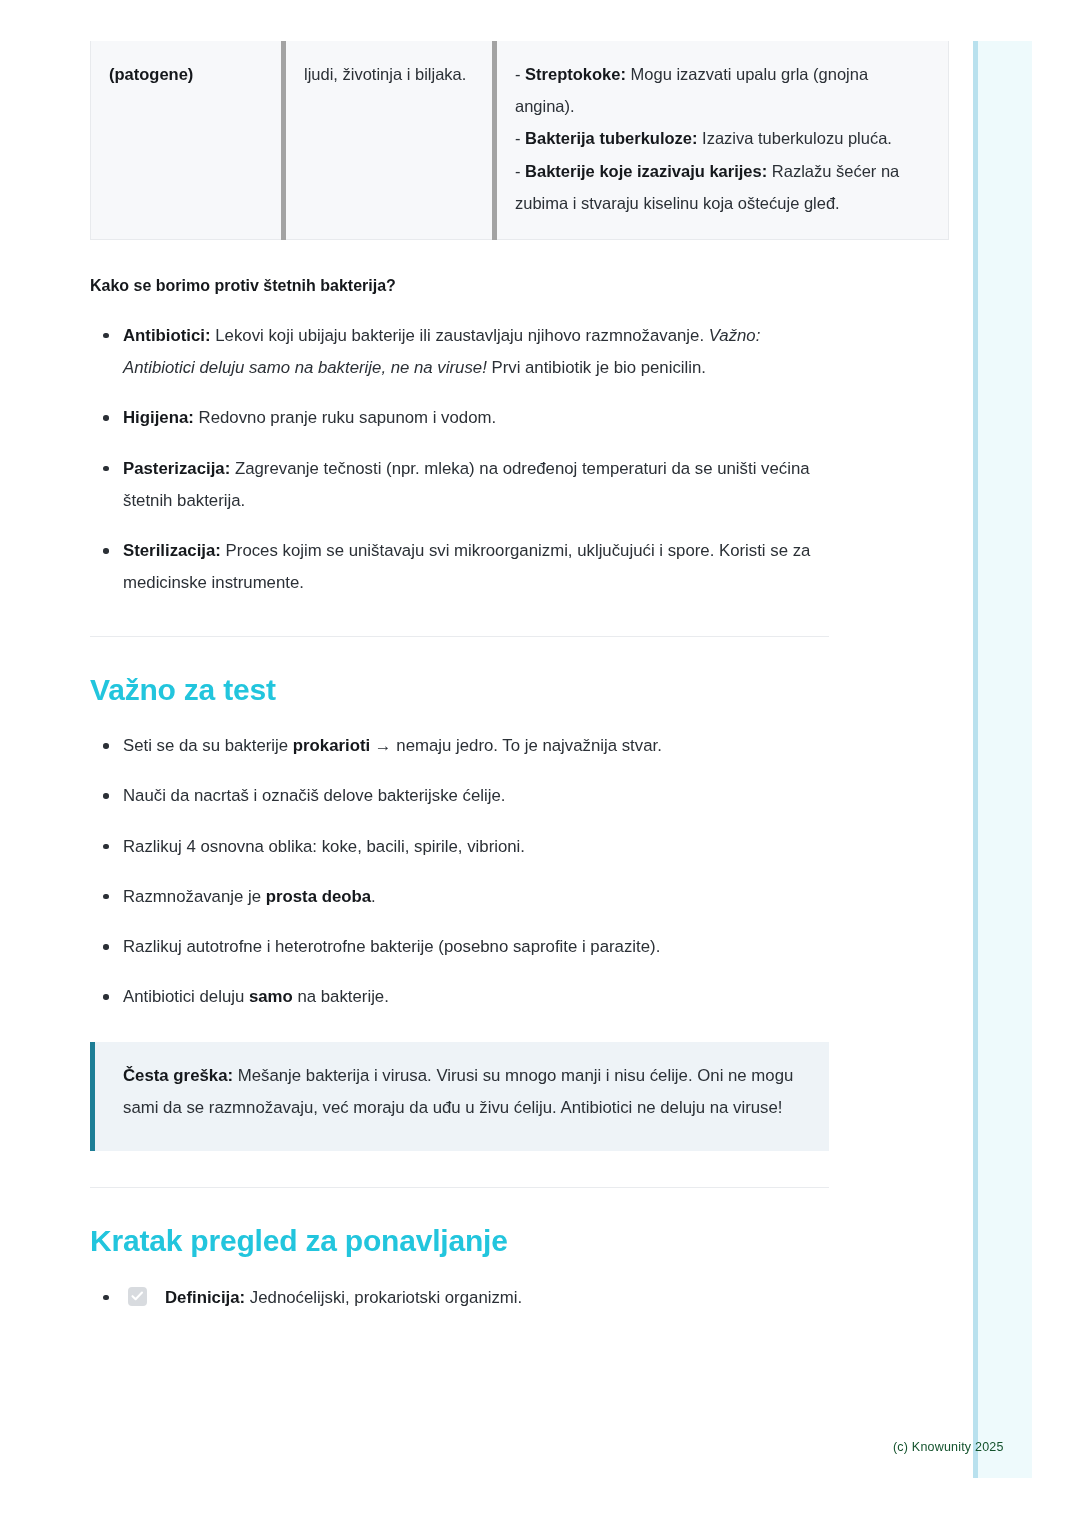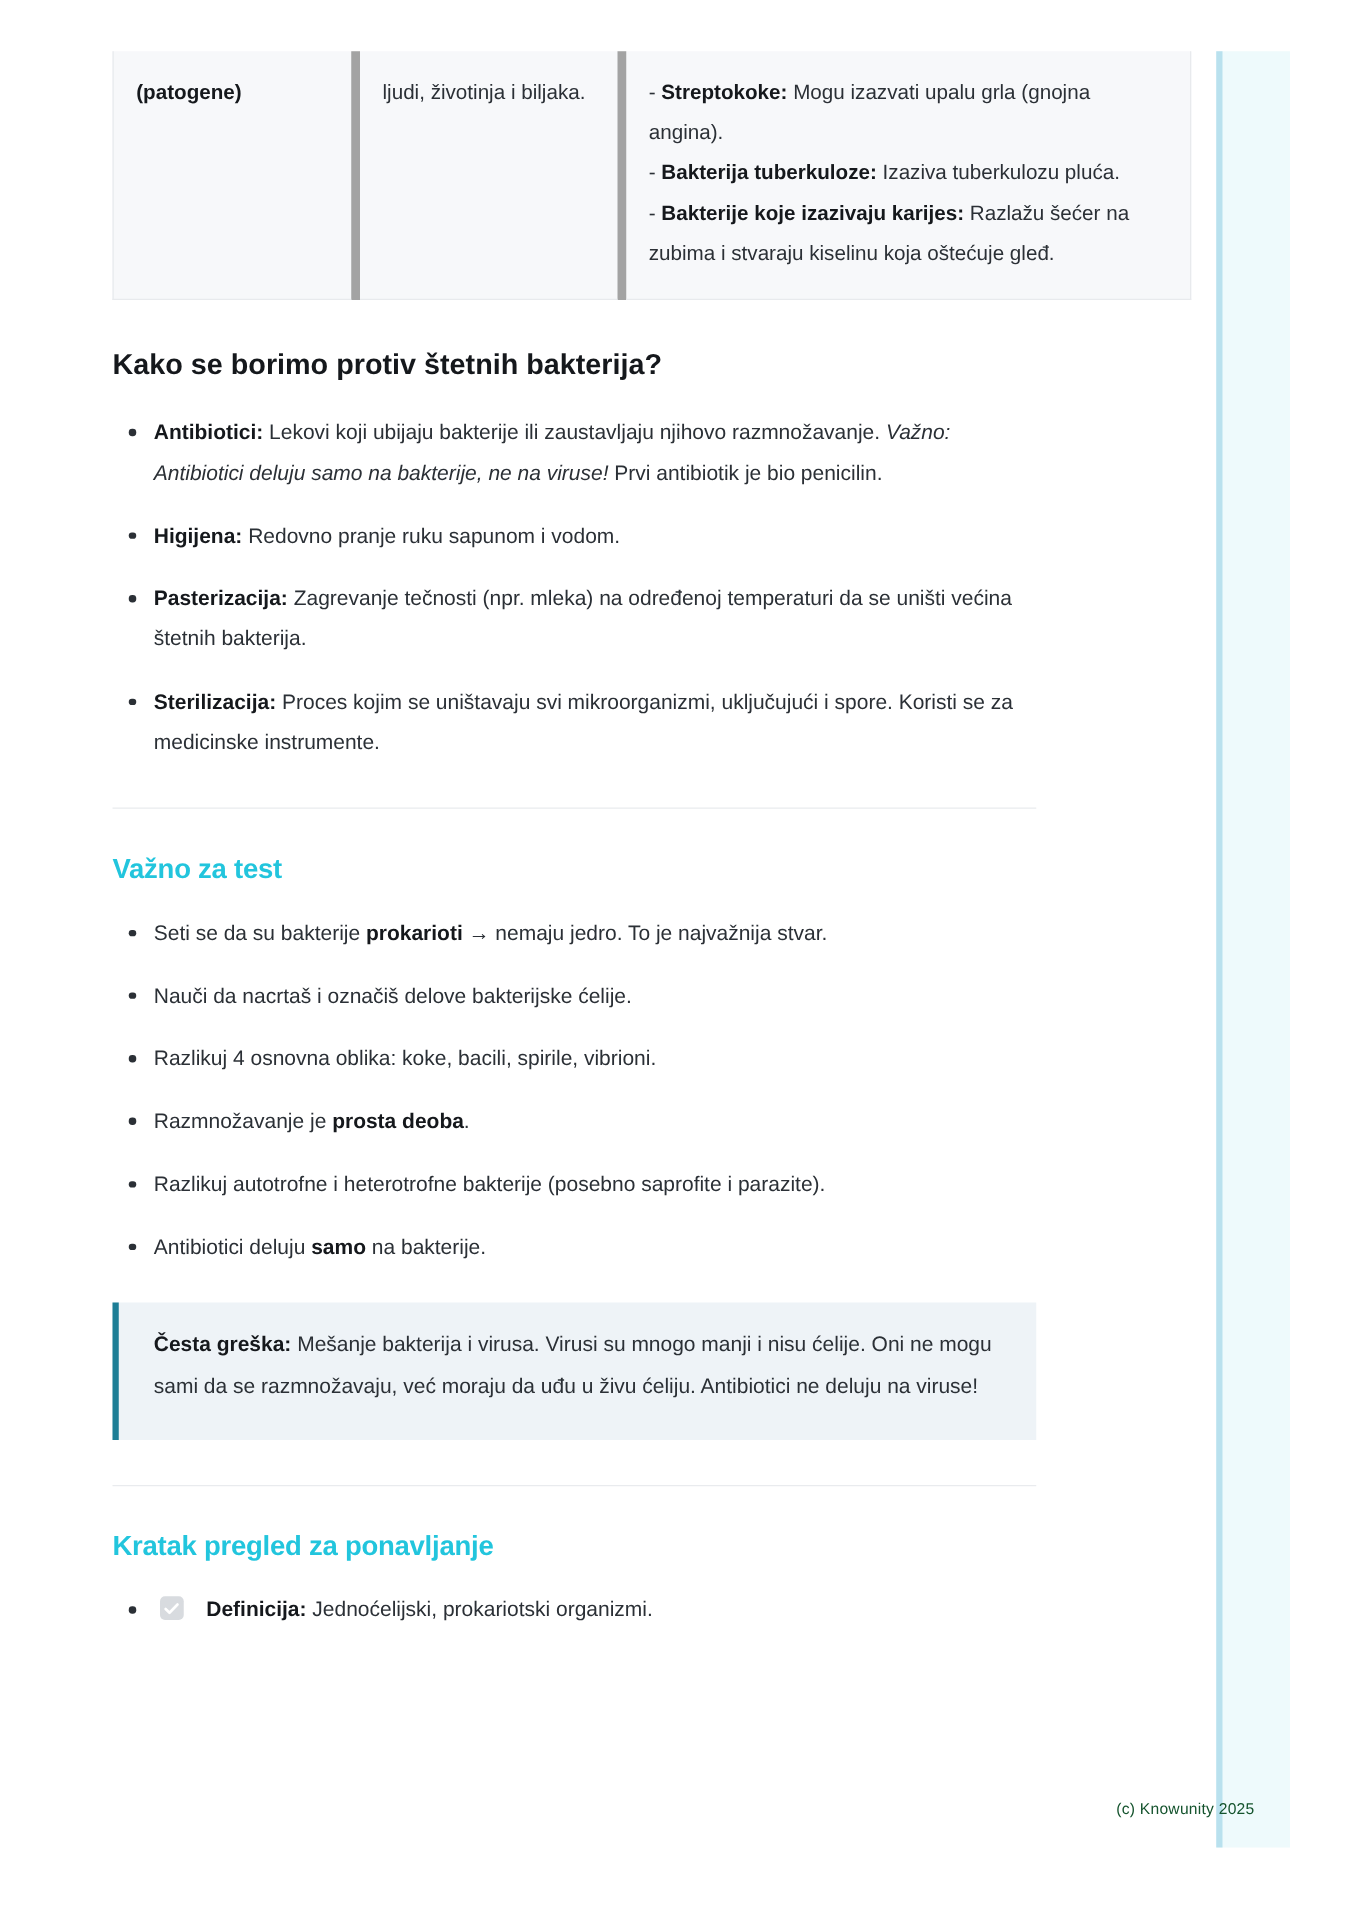--- a/index.html
+++ b/index.html
@@ -57,41 +57,41 @@
     border-collapse: collapse;
     background: #f7f8fa;
     border: 1px solid #e8eaed;
     border-top: none;
     table-layout: fixed;
     margin-bottom: 34px;
   }
   .tbl td {
     vertical-align: top;
     padding: 17px 18px 20px 18px;
-    border-right: 7px solid #a3a3a3;
+    border-right: 5px solid #a3a3a3;
     font-size: 16.5px;
     line-height: 1.95;
     color: #2b3036;
   }
   .tbl td:last-child { border-right: none; }
   .col-a { width: 154px; }
   .col-b { width: 170px; }
   .col-c { width: 415px; }
   .tbl b, .tbl strong { font-weight: 700; color: #15181c; }
 
   
   h3.sub {
-    font-size: 23px;
+    font-size: 16px;
     font-weight: 700;
     color: #15181c;
     margin: 0 0 22px 0;
     line-height: 1.5;
   }
   h2.section {
-    font-size: 22px;
+    font-size: 30px;
     font-weight: 700;
     color: #22c5dd;
     margin: 0 0 22px 0;
     line-height: 1.25;
     letter-spacing: -0.2px;
   }
 
   
   ul.bullets {
     list-style: none;

